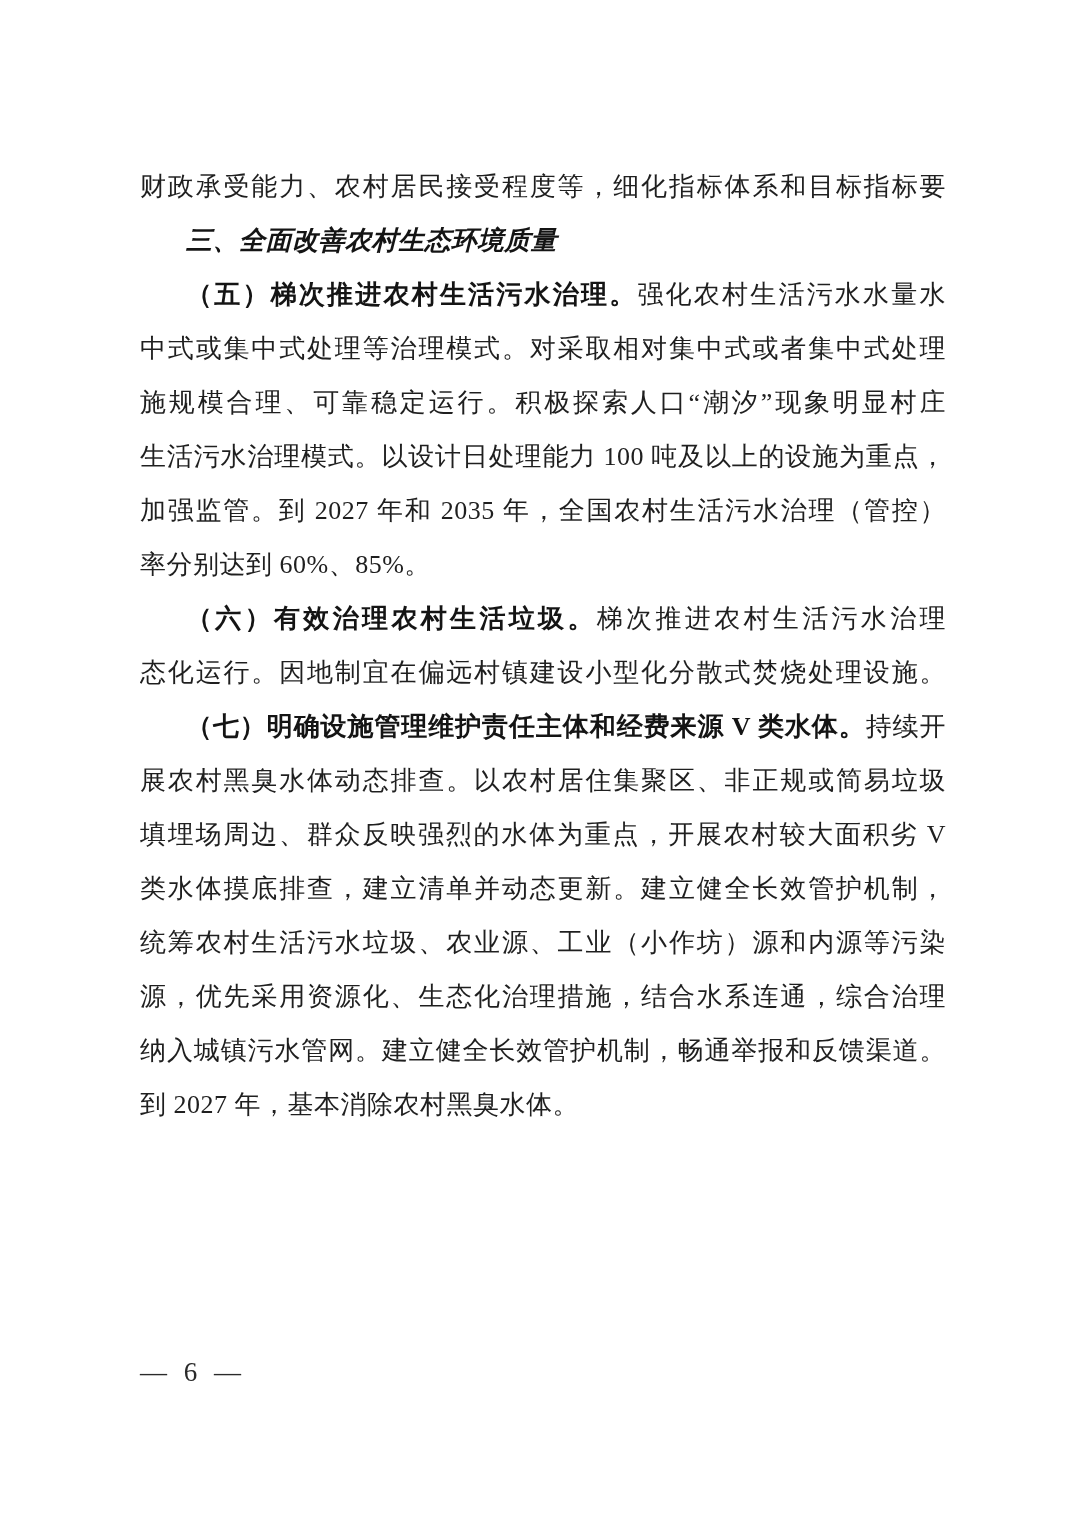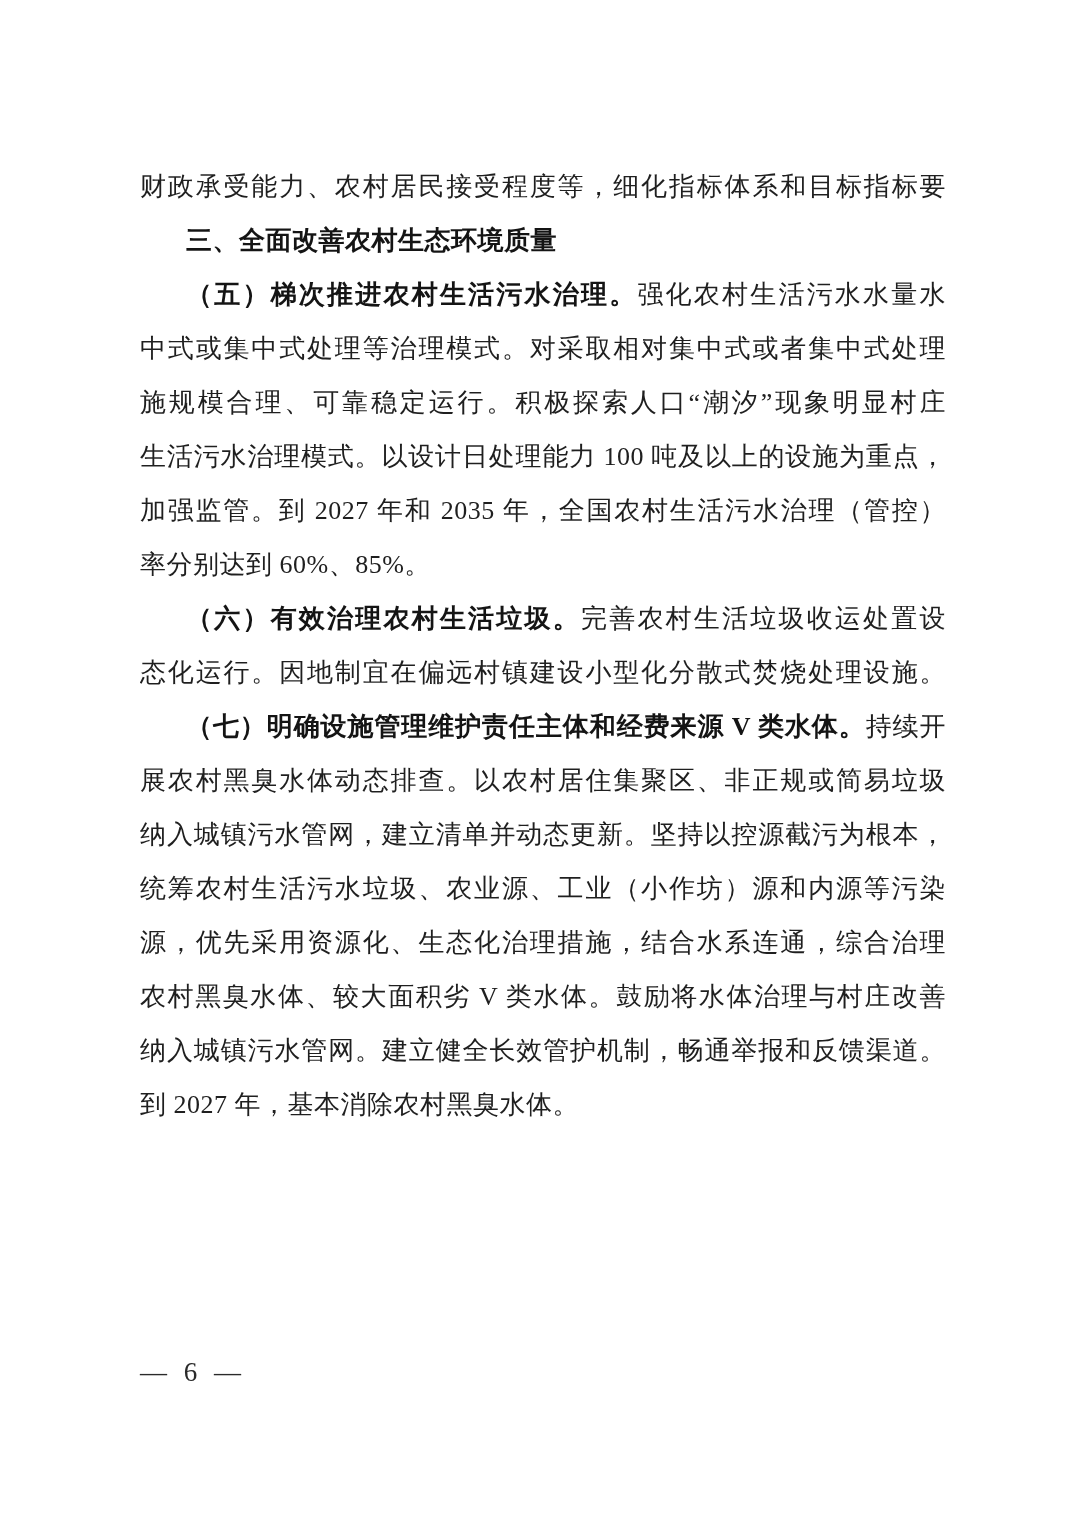--- a/index.html
+++ b/index.html
@@ -39,20 +39,21 @@
     padding-left: 46px;
     width: 760px;
   }
   .line .bold-lead {
     font-weight: bold;
     color: #141414;
   }
   .line.heading {
     font-weight: bold;
     color: #141414;
+    font-style: italic;
   }
   .footer {
     position: absolute;
     left: 140px;
     top: 1352px;
     font-size: 27px;
     line-height: 40px;
     word-spacing: 10px;
     color: #2a2a2a;
   }
@@ -63,25 +64,25 @@
 <div class="page">
   <div class="content" id="doc-content">
       <div class="line fill"><span>财政承受能力、农村居民接受程度等，细化指标体系和目标指标要求。</span></div>
       <div class="line indent heading"><span class="bold-lead">三、全面改善农村生态环境质量</span></div>
       <div class="line fill indent"><span class="bold-lead">（五）梯次推进农村生活污水治理。</span><span>强化农村生活污水水量水</span></div>
       <div class="line fill"><span>中式或集中式处理等治理模式。对采取相对集中式或者集中式处理</span></div>
       <div class="line fill"><span>施规模合理、可靠稳定运行。积极探索人口“潮汐”现象明显村庄</span></div>
       <div class="line fill"><span>生活污水治理模式。以设计日处理能力 100 吨及以上的设施为重点，</span></div>
       <div class="line fill"><span>加强监管。到 2027 年和 2035 年，全国农村生活污水治理（管控）</span></div>
       <div class="line"><span>率分别达到 60%、85%。</span></div>
-      <div class="line fill indent"><span class="bold-lead">（六）有效治理农村生活垃圾。</span><span>完善农村生活垃圾收运处置设</span></div>
+      <div class="line fill indent"><span class="bold-lead">（六）有效治理农村生活垃圾。</span><span>梯次推进农村生活污水治理</span></div>
       <div class="line fill"><span>态化运行。因地制宜在偏远村镇建设小型化分散式焚烧处理设施。</span></div>
       <div class="line fill indent"><span class="bold-lead">（七）明确设施管理维护责任主体和经费来源 V 类水体。</span><span>持续开</span></div>
       <div class="line fill"><span>展农村黑臭水体动态排查。以农村居住集聚区、非正规或简易垃圾</span></div>
-      <div class="line fill"><span>纳入城镇污水管网，建立清单并动态更新。坚持以控源截污为根本，</span></div>
+      <div class="line fill"><span>填埋场周边、群众反映强烈的水体为重点，开展农村较大面积劣 V</span></div>
+      <div class="line fill"><span>类水体摸底排查，建立清单并动态更新。建立健全长效管护机制，</span></div>
       <div class="line fill"><span>统筹农村生活污水垃圾、农业源、工业（小作坊）源和内源等污染</span></div>
       <div class="line fill"><span>源，优先采用资源化、生态化治理措施，结合水系连通，综合治理</span></div>
-      <div class="line fill"><span>农村黑臭水体、较大面积劣 V 类水体。鼓励将水体治理与村庄改善</span></div>
       <div class="line fill"><span>纳入城镇污水管网。建立健全长效管护机制，畅通举报和反馈渠道。</span></div>
       <div class="line"><span>到 2027 年，基本消除农村黑臭水体。</span></div>
     </div>
   <div class="footer">— 6 —</div>
 </div>
 
 </body></html>

